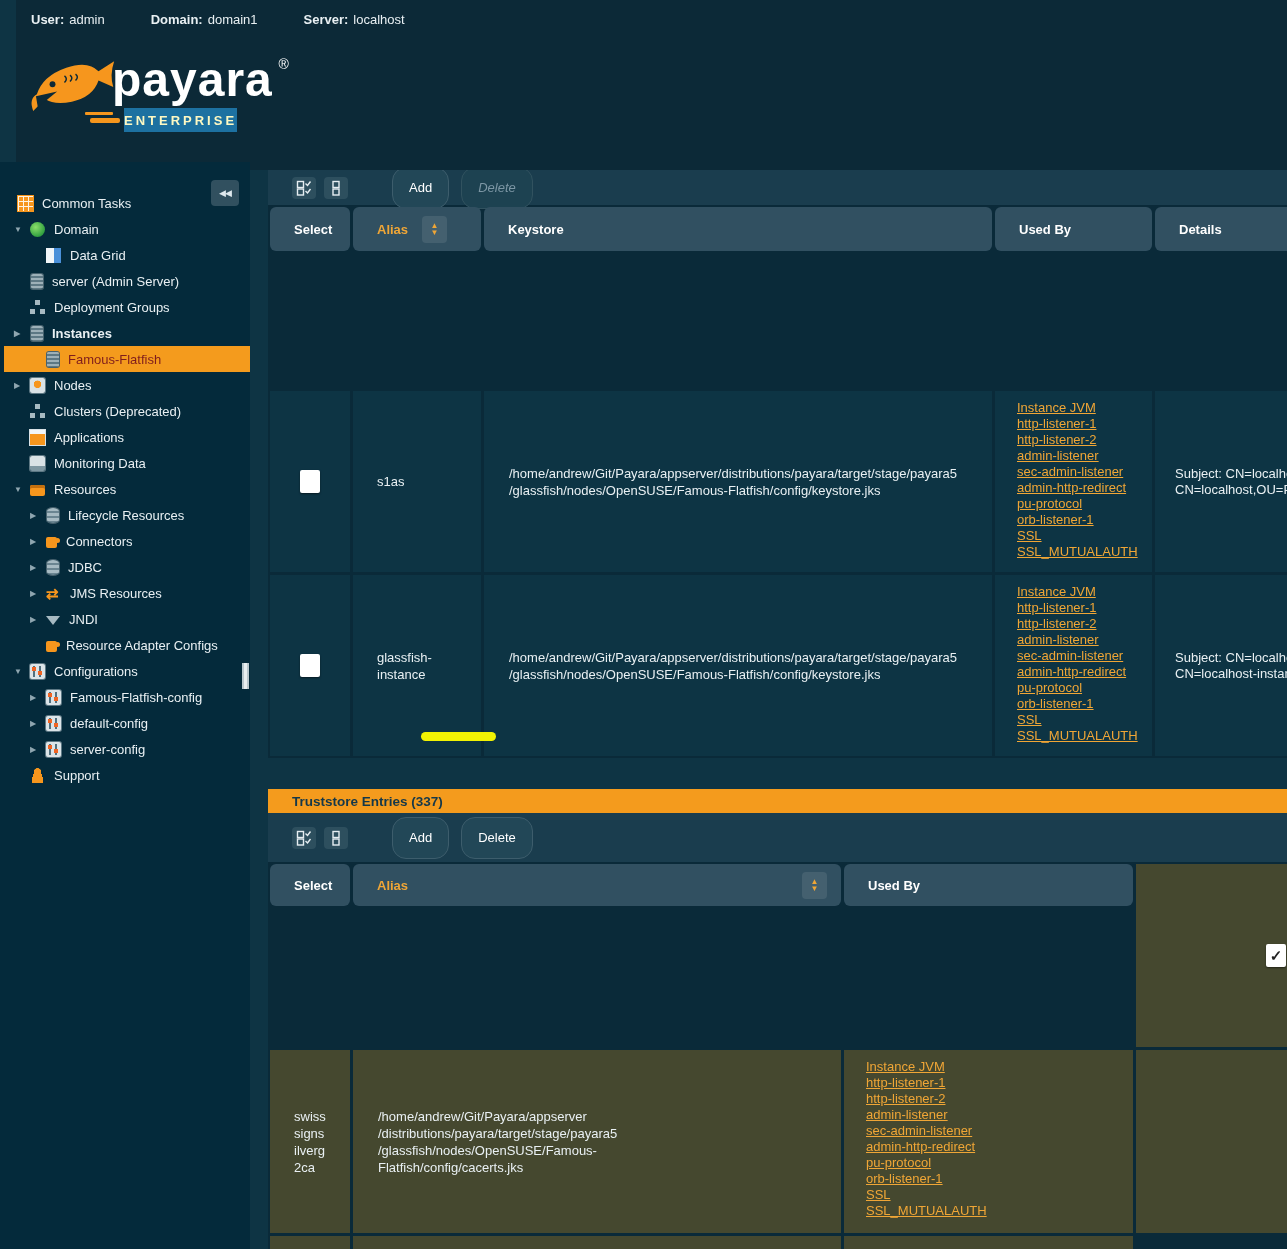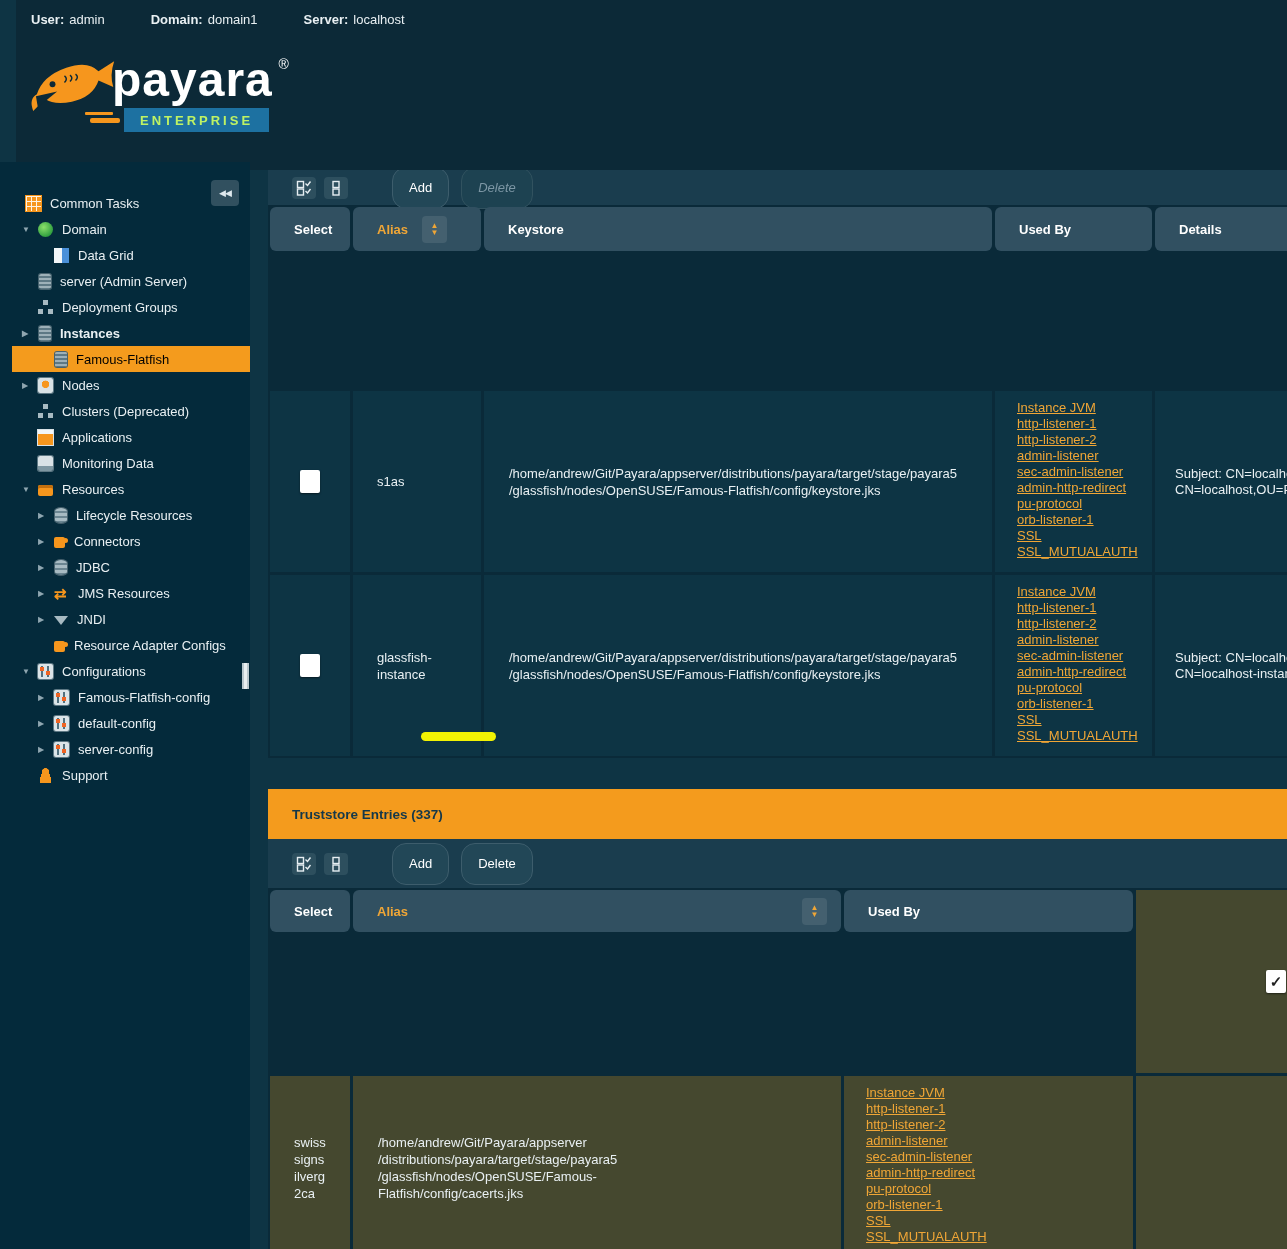--- a/index.html
+++ b/index.html
@@ -16,34 +16,34 @@
   .session b { font-weight:bold; }
   .session span.val { font-weight:normal; margin-left:5px; }
   .logo { position:absolute; left:8px; top:40px; display:flex; align-items:flex-start; }
   .fish { width:92px; height:94px; }
   .wordmark { position:relative; margin-left:-4px; margin-top:18px; }
   .brand-name { font-size:48px; font-weight:bold; color:#ffffff; letter-spacing:1px; line-height:44px; }
   .brand-reg { position:absolute; right:-16px; top:-2px; font-size:14px; color:#ffffff; }
   .ent-row { display:flex; align-items:center; margin-top:6px; margin-left:-22px; }
   .speed-lines { width:30px; height:5px; background:#f6961d; border-radius:2px; margin-right:4px;
                  box-shadow:-6px -7px 0 -1px #f6961d; }
-  .ent-box { background:#1d71a1; color:#bef264; font-weight:bold; font-size:13px;
-             letter-spacing:3px; padding:5px 16px 4px; }
+  .ent-box { background:#1d71a1; color:#fef9c3; font-weight:bold; font-size:13px;
+             letter-spacing:3px; padding:5px 0 4px; }
   
   .sidebar { position:absolute; left:0; top:162px; width:250px; bottom:0; background:#042a3b; }
   .collapse-btn { position:absolute; right:11px; top:18px; width:28px; height:26px;
     background:#31505f; border:none; border-radius:4px; color:#dfe9ee; font-size:9px;
     letter-spacing:-1px; cursor:pointer; }
-  .nav { position:absolute; left:12px; top:28px; width:250px; list-style:none; }
+  .nav { position:absolute; left:4px; top:28px; width:250px; list-style:none; }
   .nav-item { display:flex; align-items:center; height:26px; padding-left:10px;
     color:#e9f0f3; cursor:pointer; white-space:nowrap; }
   .nav-item.flush { padding-left:14px; }
   .nav-item.lvl1 { padding-left:26px; }
   .nav-item.bold { font-weight:bold; }
-  .nav-item.selected { background:#f49b1d; color:#000000; }
+  .nav-item.selected { background:#f49b1d; color:#7f1d1d; }
   .expander { width:16px; flex:none; font-size:8px; color:#8fa6b0; }
   .spacer { width:16px; flex:none; }
   .scroll-thumb { position:absolute; left:242px; top:501px; width:7px; height:26px;
     background:#e8eef0; border-left:2px solid #b9c7cd; border-right:2px solid #b9c7cd; }
   
   .nicon { display:inline-block; width:15px; height:15px; margin-right:9px; flex:none; position:relative; }
   .i-grid { background-color:#f6961d;
     background-image:linear-gradient(#fdf3e3 1px,transparent 1px),linear-gradient(90deg,#fdf3e3 1px,transparent 1px);
     background-size:5px 5px; box-shadow:0 0 0 1px #f6961d; }
   .i-globe { background:radial-gradient(circle at 38% 35%, #8be06a, #2f9e3f 72%); border-radius:50%; }
@@ -107,21 +107,21 @@
   .alias-text { word-break:break-word; line-height:17px; }
   .sort-btn { width:25px; height:27px; background:#44606f; border:none; border-radius:4px;
     margin-left:14px; display:flex; flex-direction:column; align-items:center; justify-content:center;
     cursor:pointer; line-height:7px; }
   .sort-btn.right { position:absolute; right:14px; margin-left:0; }
   .sort-btn span { color:#f0a636; font-size:8px; line-height:7px; }
   .cbx { width:20px; height:23px; background:#ffffff; border-radius:2px; box-shadow:0 1px 2px rgba(0,0,0,.5);
     display:flex; align-items:center; justify-content:center; cursor:pointer;
     color:#222; font-size:15px; font-weight:bold; }
   .used-link { color:#f0a636; text-decoration:underline; font-size:13px; line-height:16px; cursor:pointer; }
-  .section-bar { height:50px; background:#f49b1d; color:#14384a; font-weight:bold;
+  .section-bar { height:24px; background:#f49b1d; color:#14384a; font-weight:bold;
     display:flex; align-items:center; padding-left:24px; margin-top:31px; font-size:13.5px; }
   .yellow-marker { position:absolute; left:171px; top:562px; width:75px; height:9px;
     background:#f2f203; border-radius:5px; }
 </style>
 </head>
 <body>
 
 <header class="top-header">
   <div class="session">
     <div><b>User:</b><span class="val">admin</span></div>

